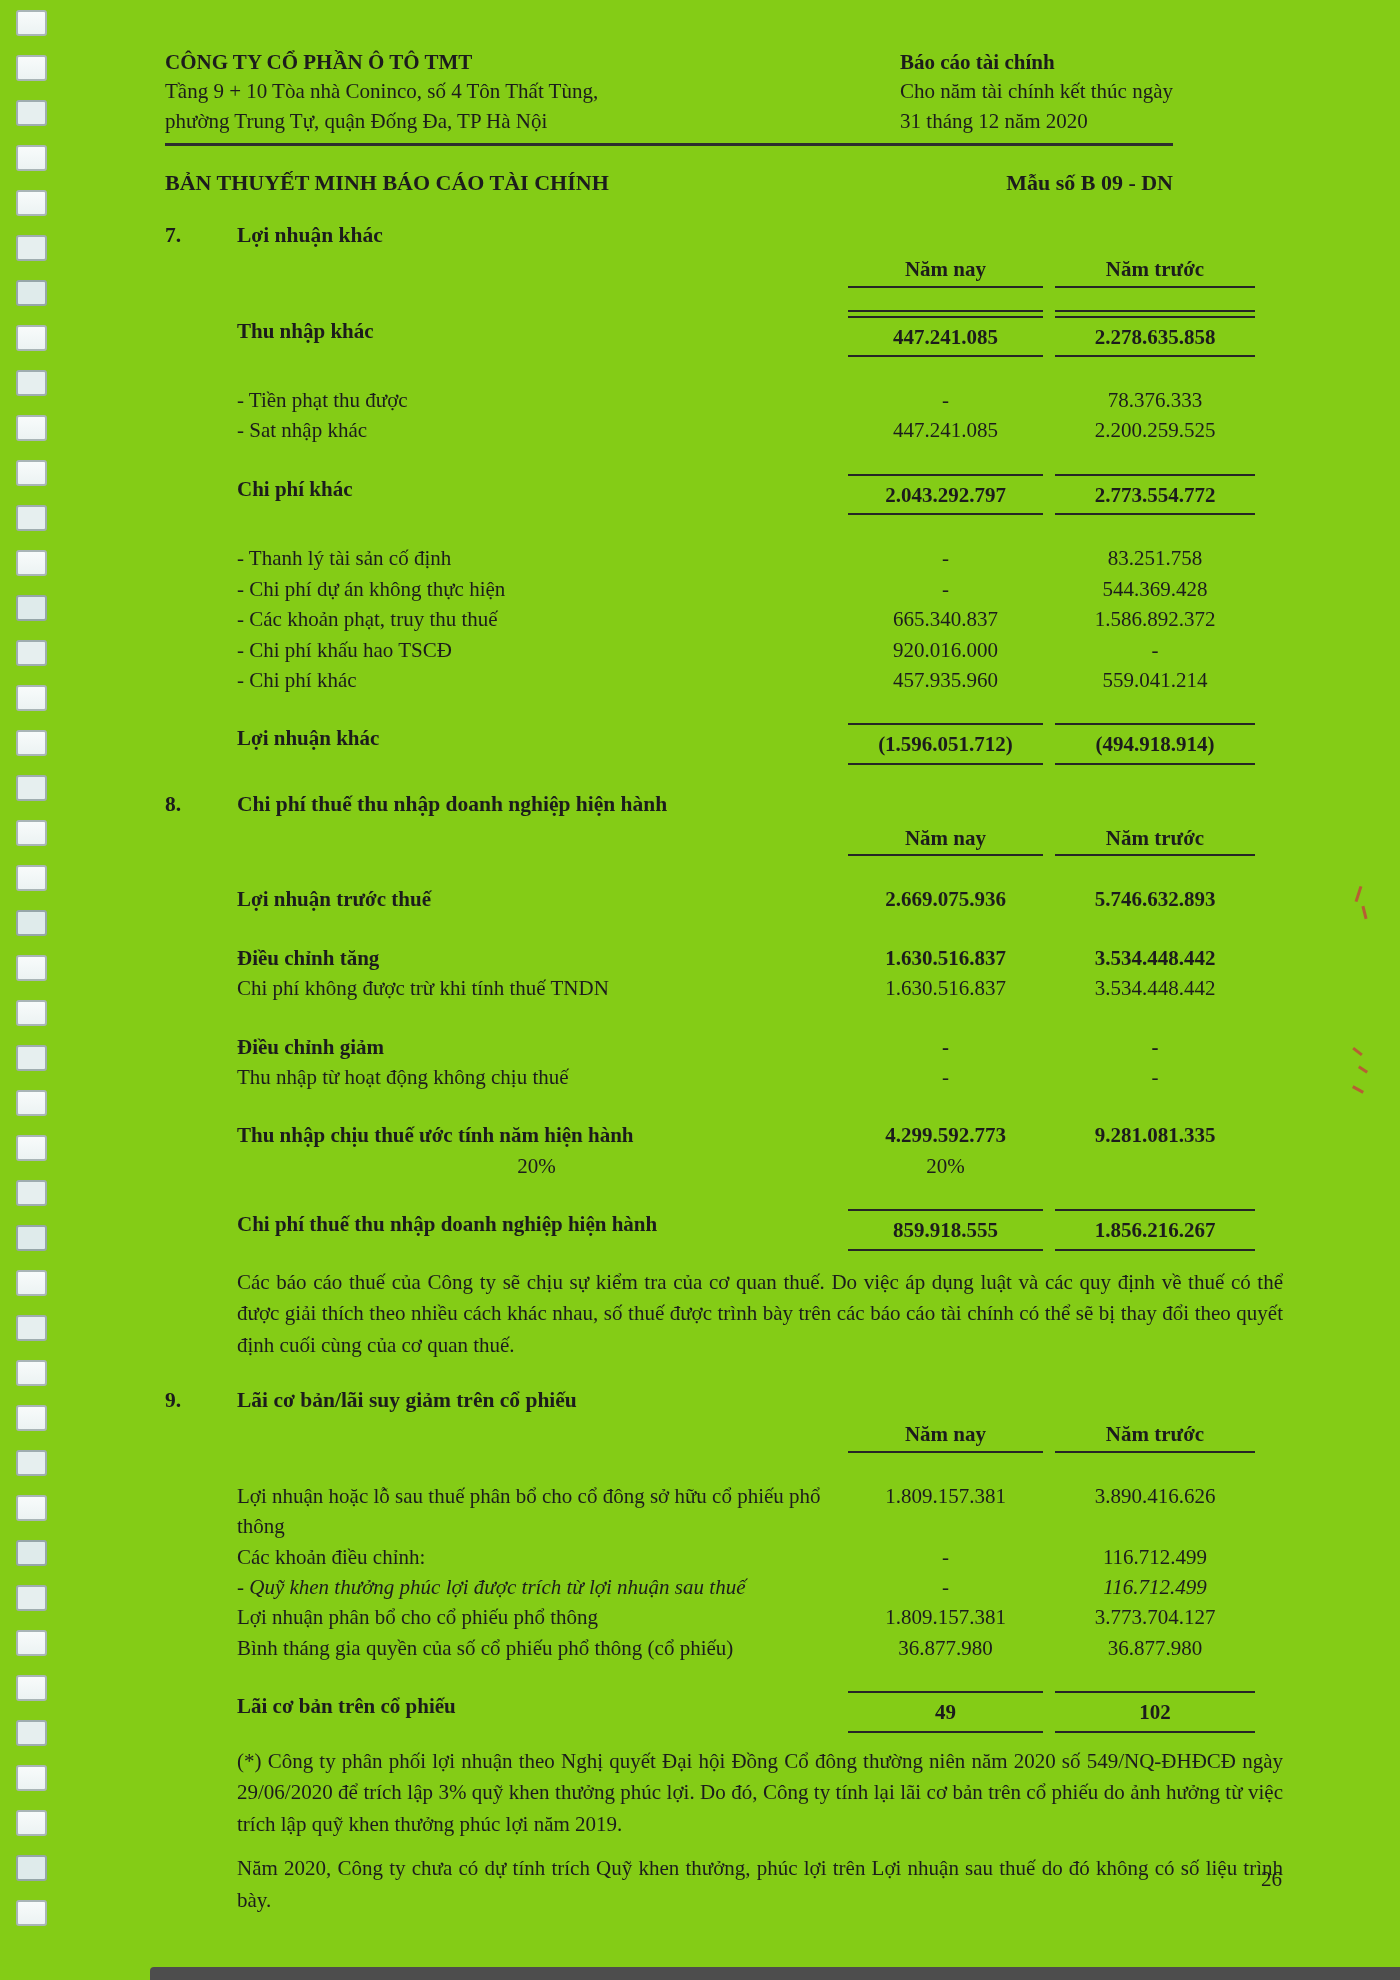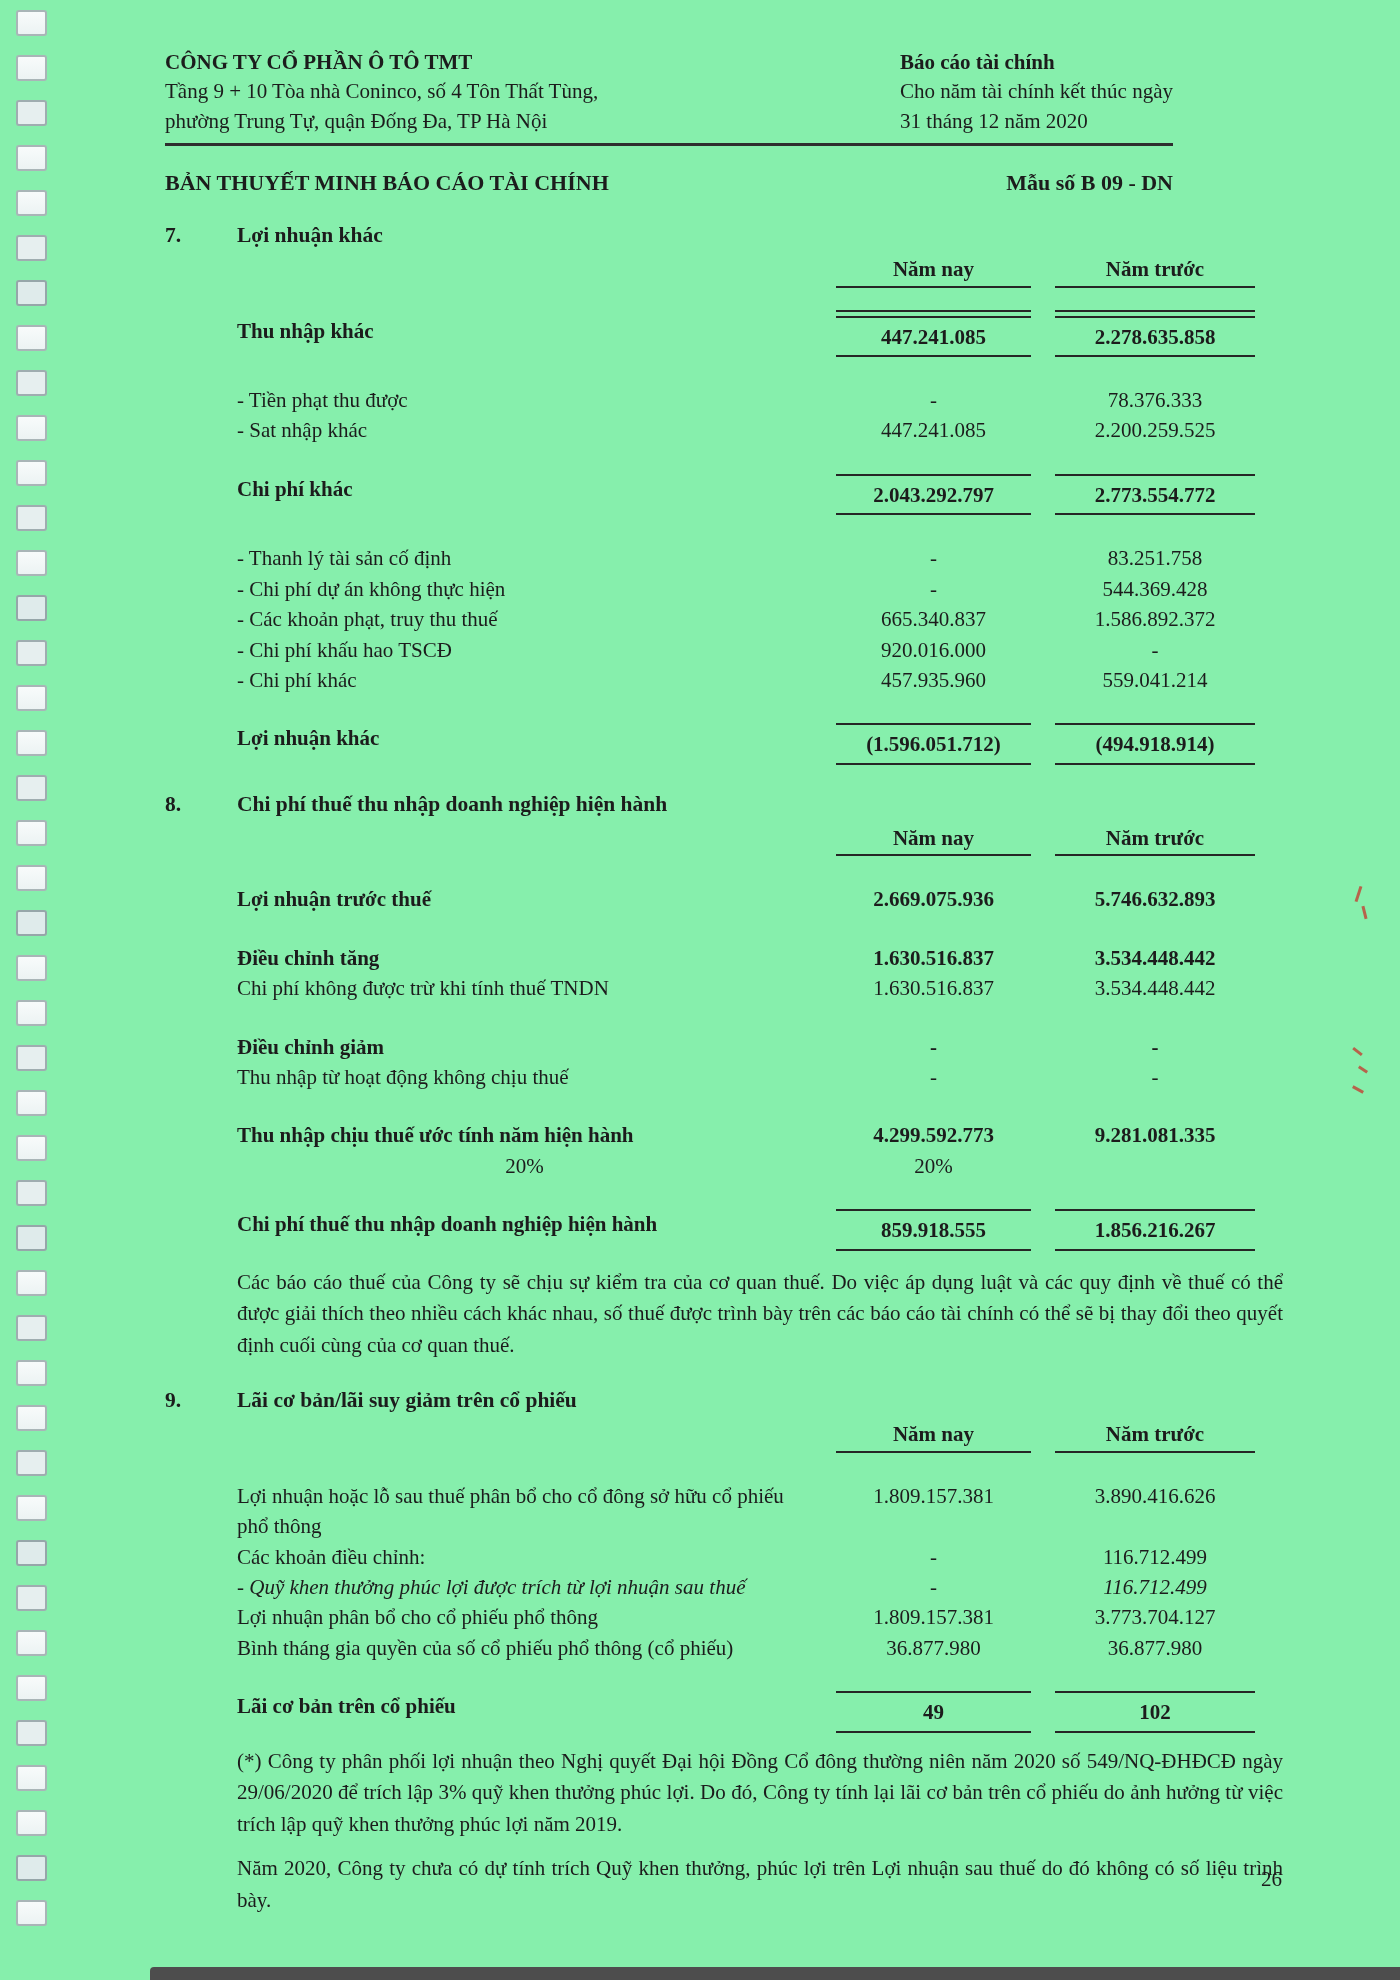--- a/index.html
+++ b/index.html
@@ -1,18 +1,18 @@
 <!DOCTYPE html>
 <html><head>
 <meta charset="utf-8">
 <style>
   html,body { margin:0; padding:0; background:#d9d9d9; }
   .page {
     position:relative; width:1400px; height:1980px; margin:0 auto;
-    background:#86efac; overflow:hidden;
+    background:#84cc16; overflow:hidden;
     font-family:"Liberation Serif","DejaVu Serif",serif; color:#1c1c1c;
   }
   
   .holes { position:absolute; left:16px; top:10px; display:flex; flex-direction:column; gap:19px; }
   .hole {
     width:31px; height:26px; box-sizing:border-box;
     border:2px solid #a9b5b7; border-radius:3px;
     background:linear-gradient(#f8fbfb,#ecf3f3);
   }
   .hole:nth-child(3n)  { background:#e6efef; border-color:#9fadb0; }
@@ -27,21 +27,21 @@
   .hdr-right { text-align:left; }
 
   .titlerow { width:1008px; display:flex; justify-content:space-between;
               margin-top:24px; font-weight:bold; font-size:22px;gap:16px; }
 
   .section { margin-top:26px; }
   .sec-head { display:flex; font-weight:bold; font-size:21.5px; line-height:1.3; }
   .sec-num { width:72px; flex:0 0 72px; }
 
   .tbl { margin-left:72px; width:1018px; font-size:21px; }
-  .row { display:grid; grid-template-columns:1fr 195px 200px; column-gap:24px; line-height:1.45; }
+  .row { display:grid; grid-template-columns:1fr 195px 200px; column-gap:12px; line-height:1.45; }
   .lbl { padding-right:10px; }
   .val { text-align:center; }
   .colhead { margin-top:4px; }
   .colhead .head { text-align:center; font-weight:bold; border-bottom:2px solid #262626; padding-bottom:1px; }
   .gap { margin-top:28px; }
   .bold { font-weight:bold; }
   .italic { font-style:italic; }
   .total .val { position:relative; border-top:2px solid #262626; border-bottom:2px solid #262626; padding:4px 0 3px; }
   .rows .total:first-child .val::before {
     content:""; position:absolute; left:0; right:0; top:-8px; border-top:2px solid #262626;

